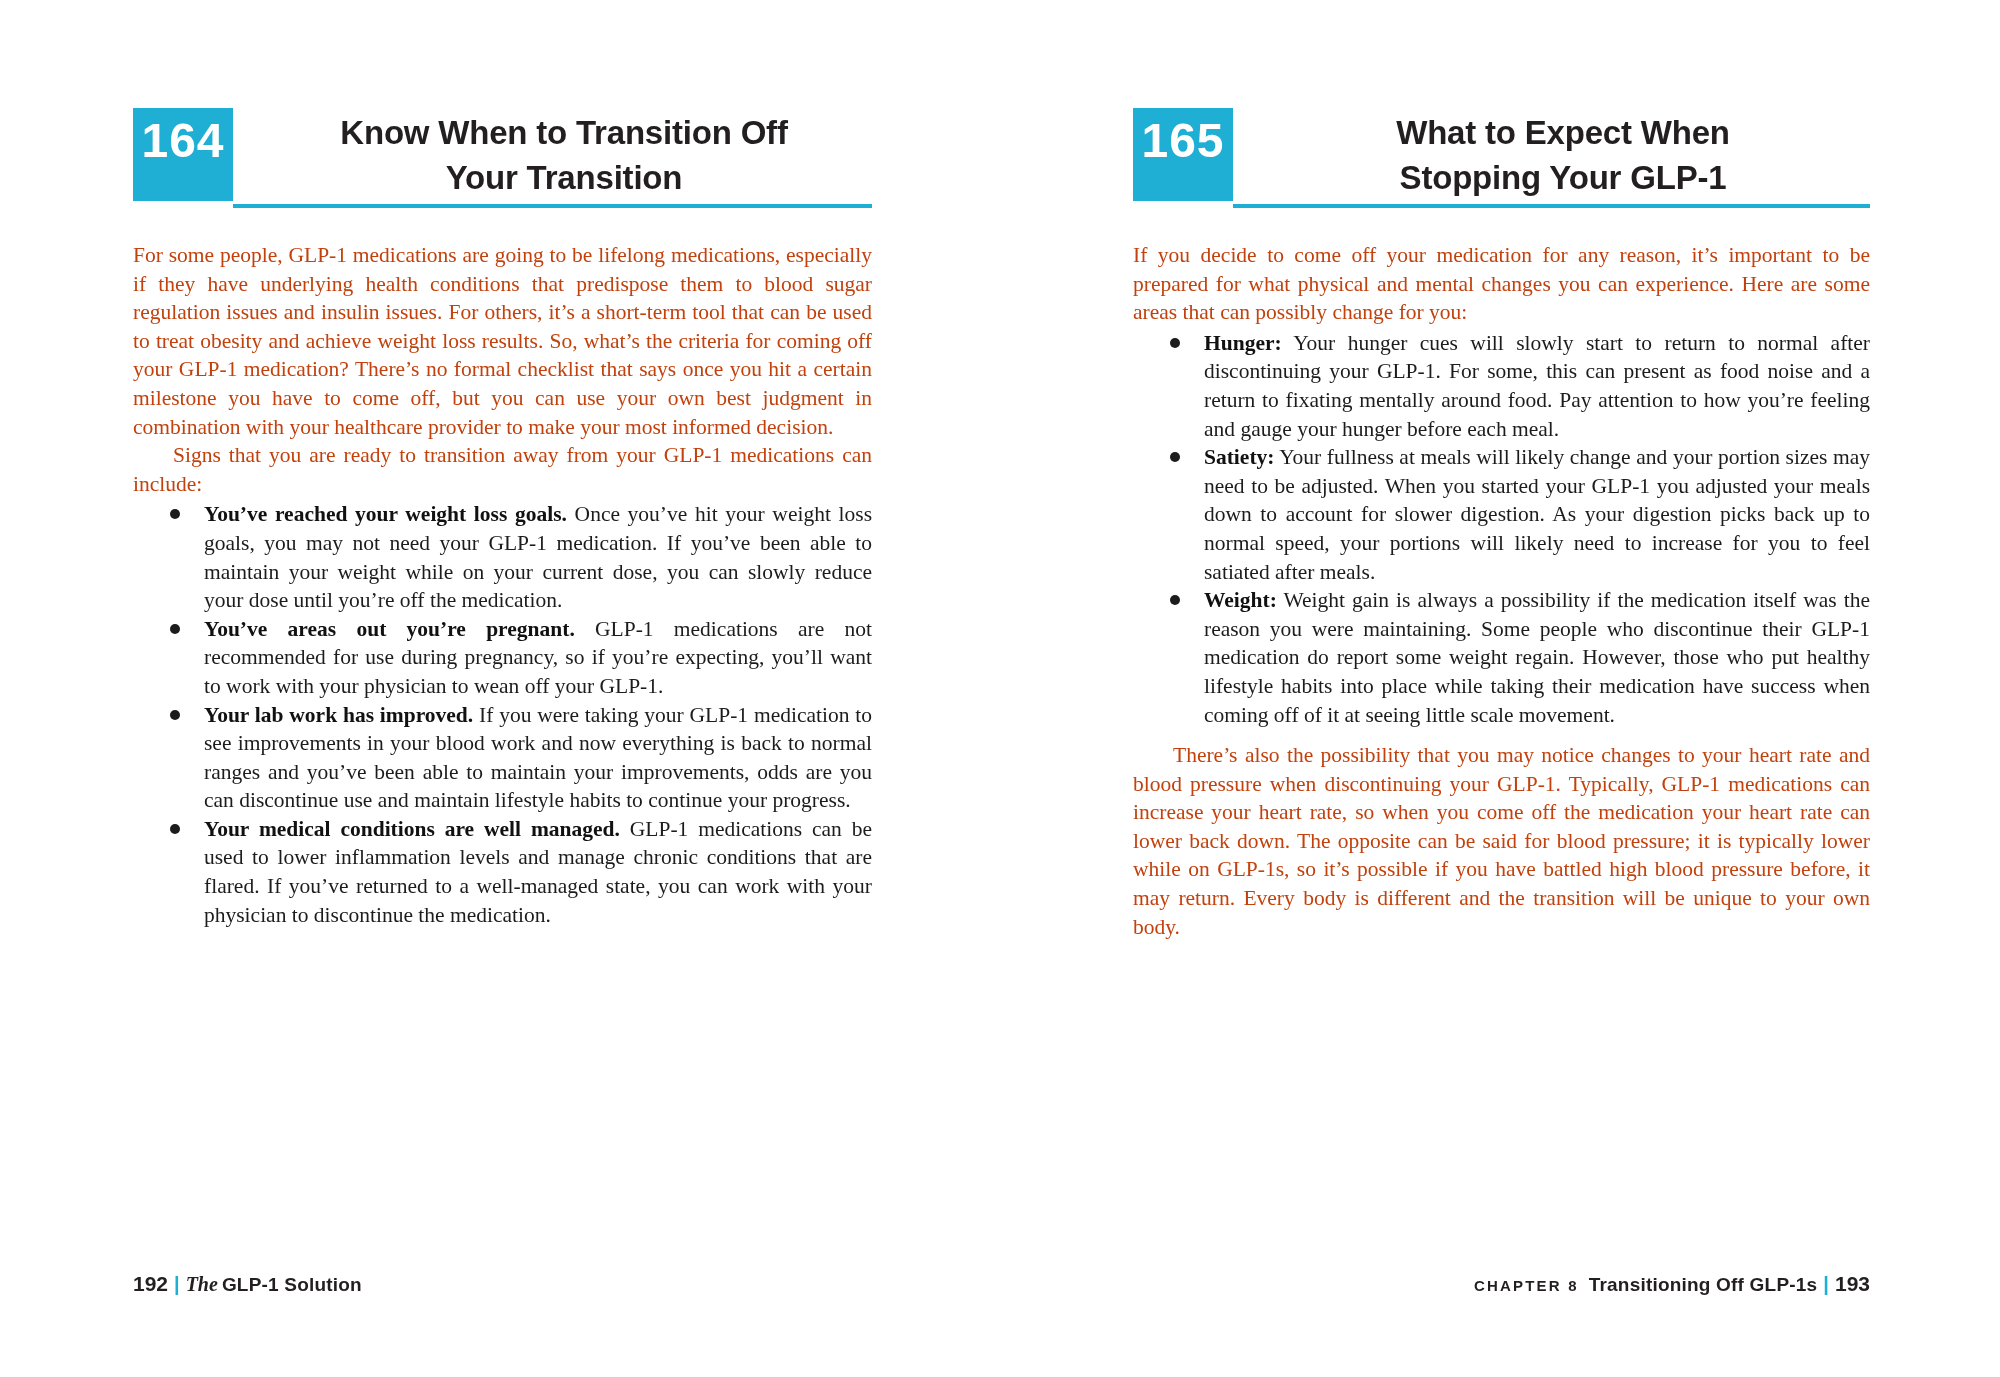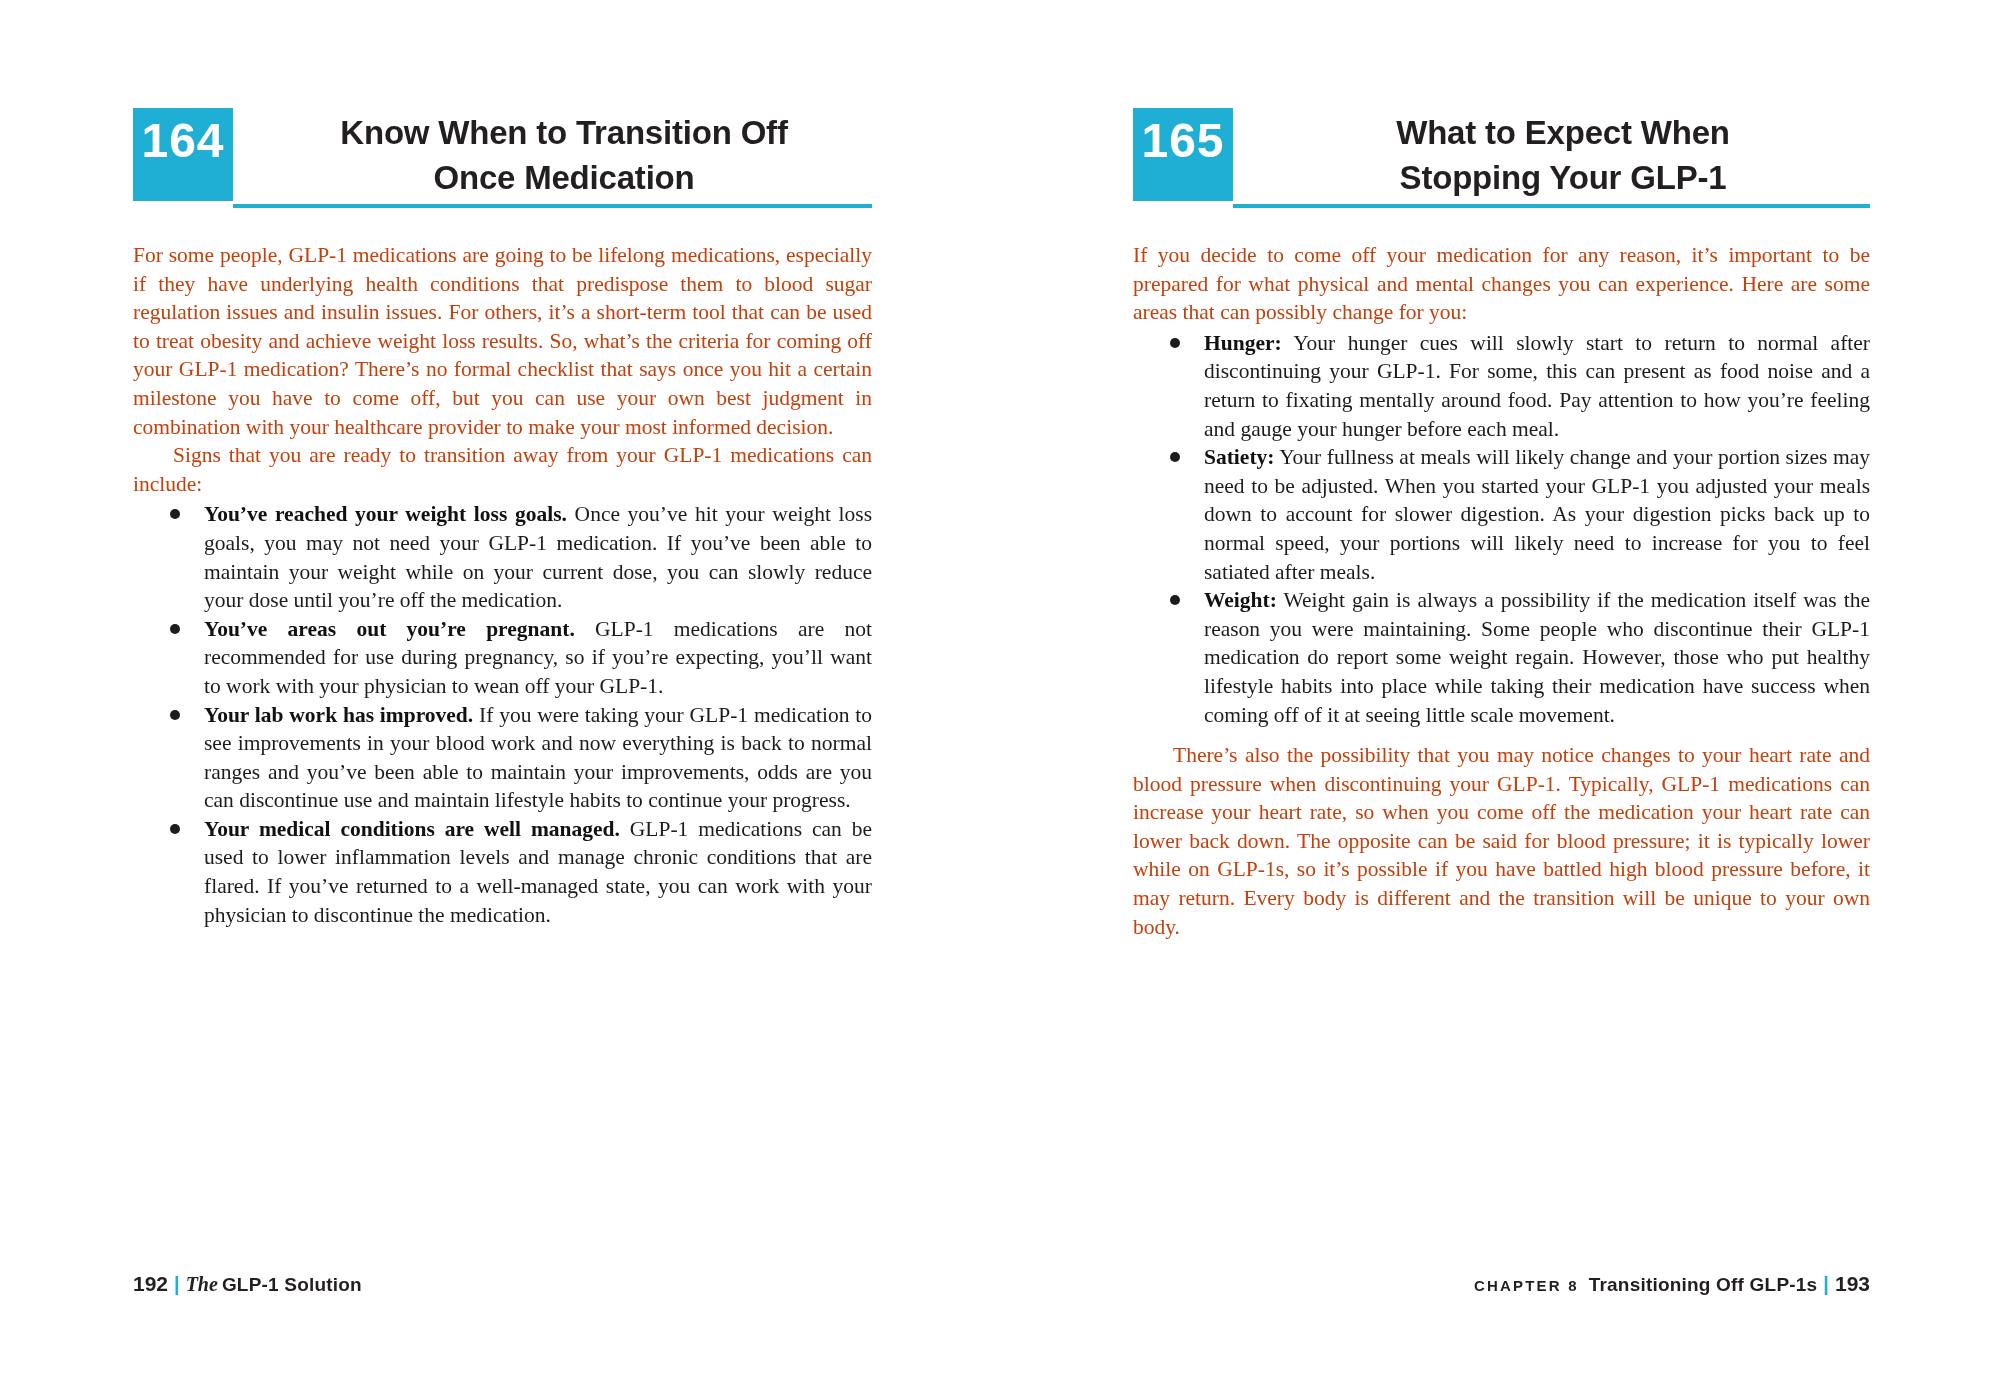--- a/index.html
+++ b/index.html
@@ -96,21 +96,21 @@
 <div class="spread">
 
   <section class="page page-left">
     <header class="section-header">
       <div class="badge">
         <span>164</span>
       </div>
       <div class="title-box">
         <h1 class="section-title">
           <span>Know When to Transition Off</span><br>
-          <span>Once Medication</span>
+          <span>Your Transition</span>
         </h1>
       </div>
     </header>
 
     <div class="body-copy">
       <p class="para">For some people, GLP-1 medications are going to be lifelong medications, especially if they have underlying health conditions that predispose them to blood sugar regulation issues and insulin issues. For others, it’s a short-term tool that can be used to treat obesity and achieve weight loss results. So, what’s the criteria for coming off your GLP-1 medication? There’s no formal checklist that says once you hit a certain milestone you have to come off, but you can use your own best judgment in combination with your healthcare provider to make your most informed decision.</p>
       <p class="para indent">Signs that you are ready to transition away from your GLP-1 medications can include:</p>
 
       <ul class="bullets">
         <li>

